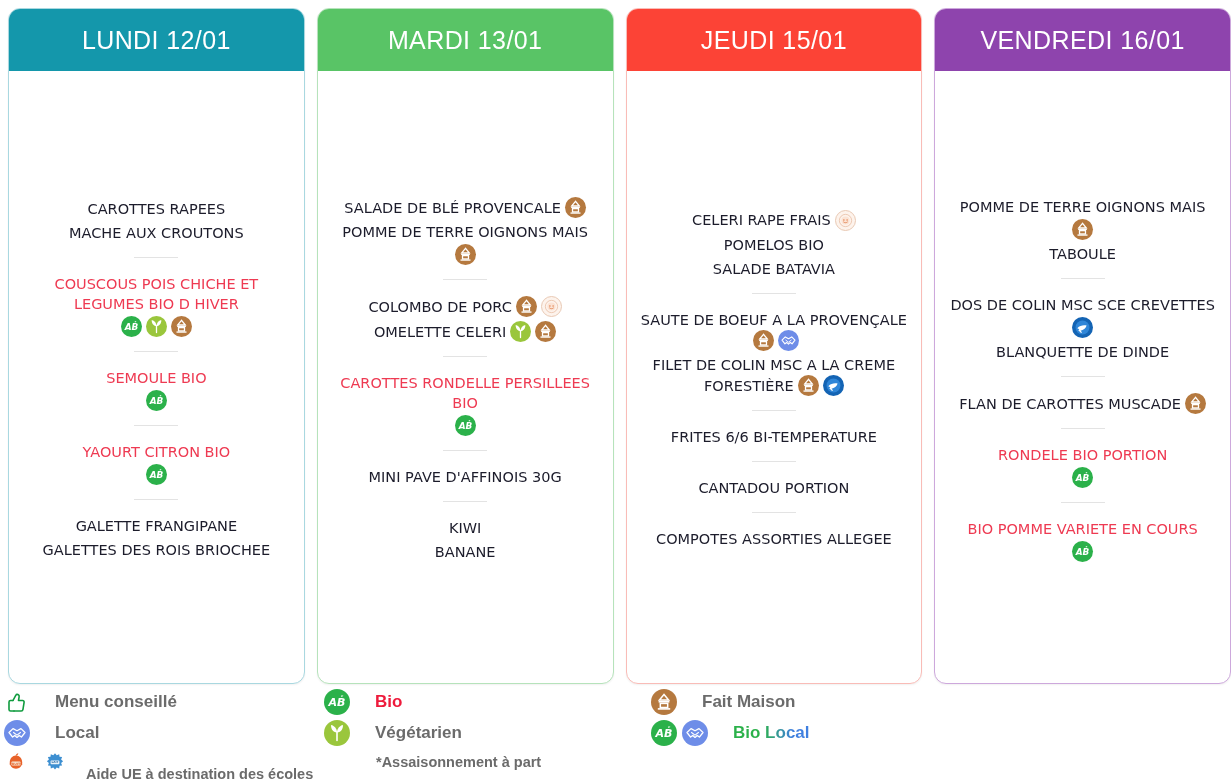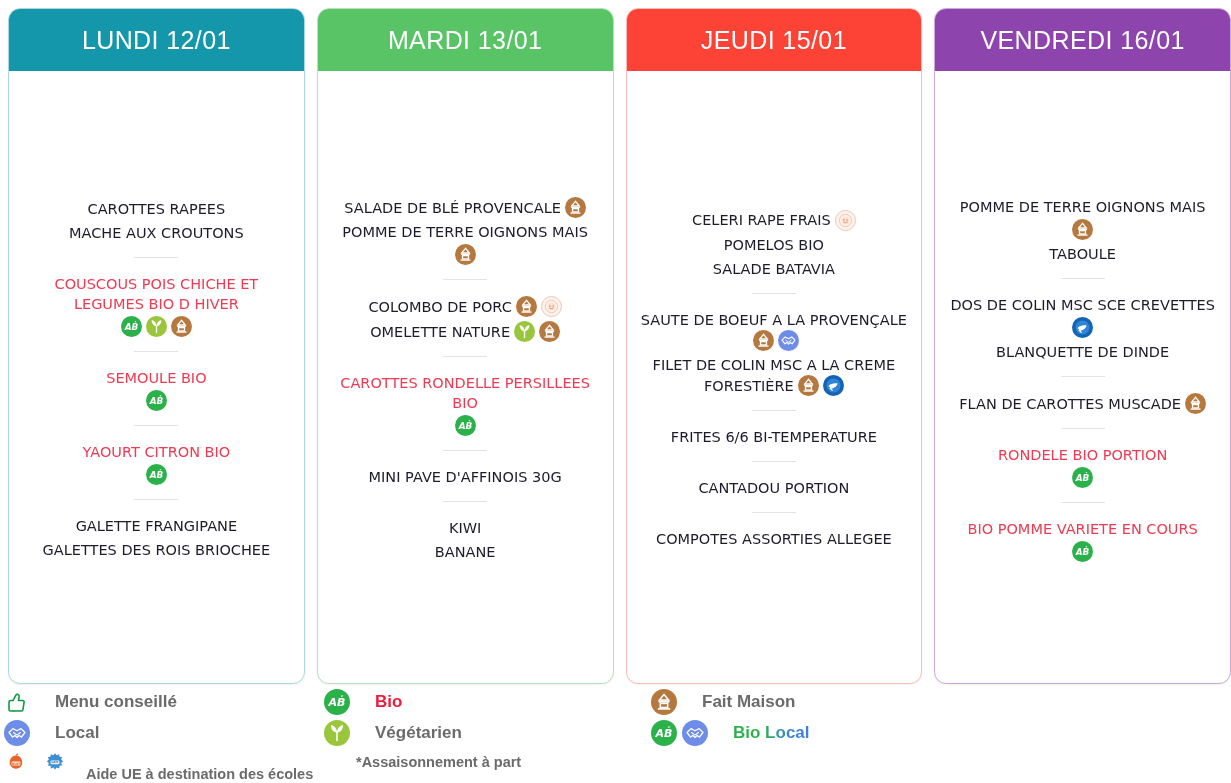--- a/index.html
+++ b/index.html
@@ -149,20 +149,21 @@
   .lb.ab     { background: #2bb14a; }
   .lb.veg    { background: #9ac63c; }
   .lb.maison { background: #b5793f; }
   .lb.local  { background: #6e8de8; }
   .lb.plain  { background: transparent; }
   .legend-note {
     font-size: 14.5px;
     font-weight: bold;
     color: #6b6b6b;
     white-space: nowrap;
+    margin-left: 20px;
   }
   .col-a { width: 320px; }
   .col-b { width: 320px; }
   .col-c { width: auto; margin-left: 7px; }
 </style>
 </head>
 <body>
 
 <div class="board">
 
@@ -275,21 +276,21 @@
                   <span class="badge badge-ue">
                     <svg width="19" height="19" viewBox="0 0 26 26">
                       <circle cx="13" cy="13" r="8.4" fill="none" stroke="#e6b99d" stroke-width="1"></circle>
                       <circle cx="13" cy="13" r="5.6" fill="#fbe3d4"></circle>
                       <circle cx="10.8" cy="12.2" r="1" fill="#e07a46"></circle>
                       <circle cx="15.2" cy="12.2" r="1" fill="#e07a46"></circle>
                       <path d="M10.4 15.1c1.6 1.3 3.6 1.3 5.2 0" fill="none" stroke="#e07a46" stroke-width="1.1" stroke-linecap="round"></path>
                     </svg>
                   </span>
                 </span></div>
-              <div class="dish"><span class="label">OMELETTE NATURE</span><span class="badges">
+              <div class="dish"><span class="label">OMELETTE CELERI</span><span class="badges">
                   <span class="badge badge-veg">
                     <svg width="21" height="21" viewBox="0 0 26 26">
                       <path d="M13 20.5V12" stroke="#ffffff" stroke-width="1.6" stroke-linecap="round" fill="none"></path>
                       <path d="M13 12.6C13 8.5 10.4 5.6 7.1 4.9c-.4 3.6 1.6 7 5.9 7.7z" fill="#ffffff"></path>
                       <path d="M13 12.6C13 8.5 15.6 5.6 18.9 4.9c.4 3.6-1.6 7-5.9 7.7z" fill="#ffffff"></path>
                     </svg>
                   </span>
                   <span class="badge badge-maison">
                     <svg width="21" height="21" viewBox="0 0 26 26">
                       <path d="M13 5.4 8.4 11h9.2L13 5.4z" fill="none" stroke="#ffffff" stroke-width="1.6"></path>

